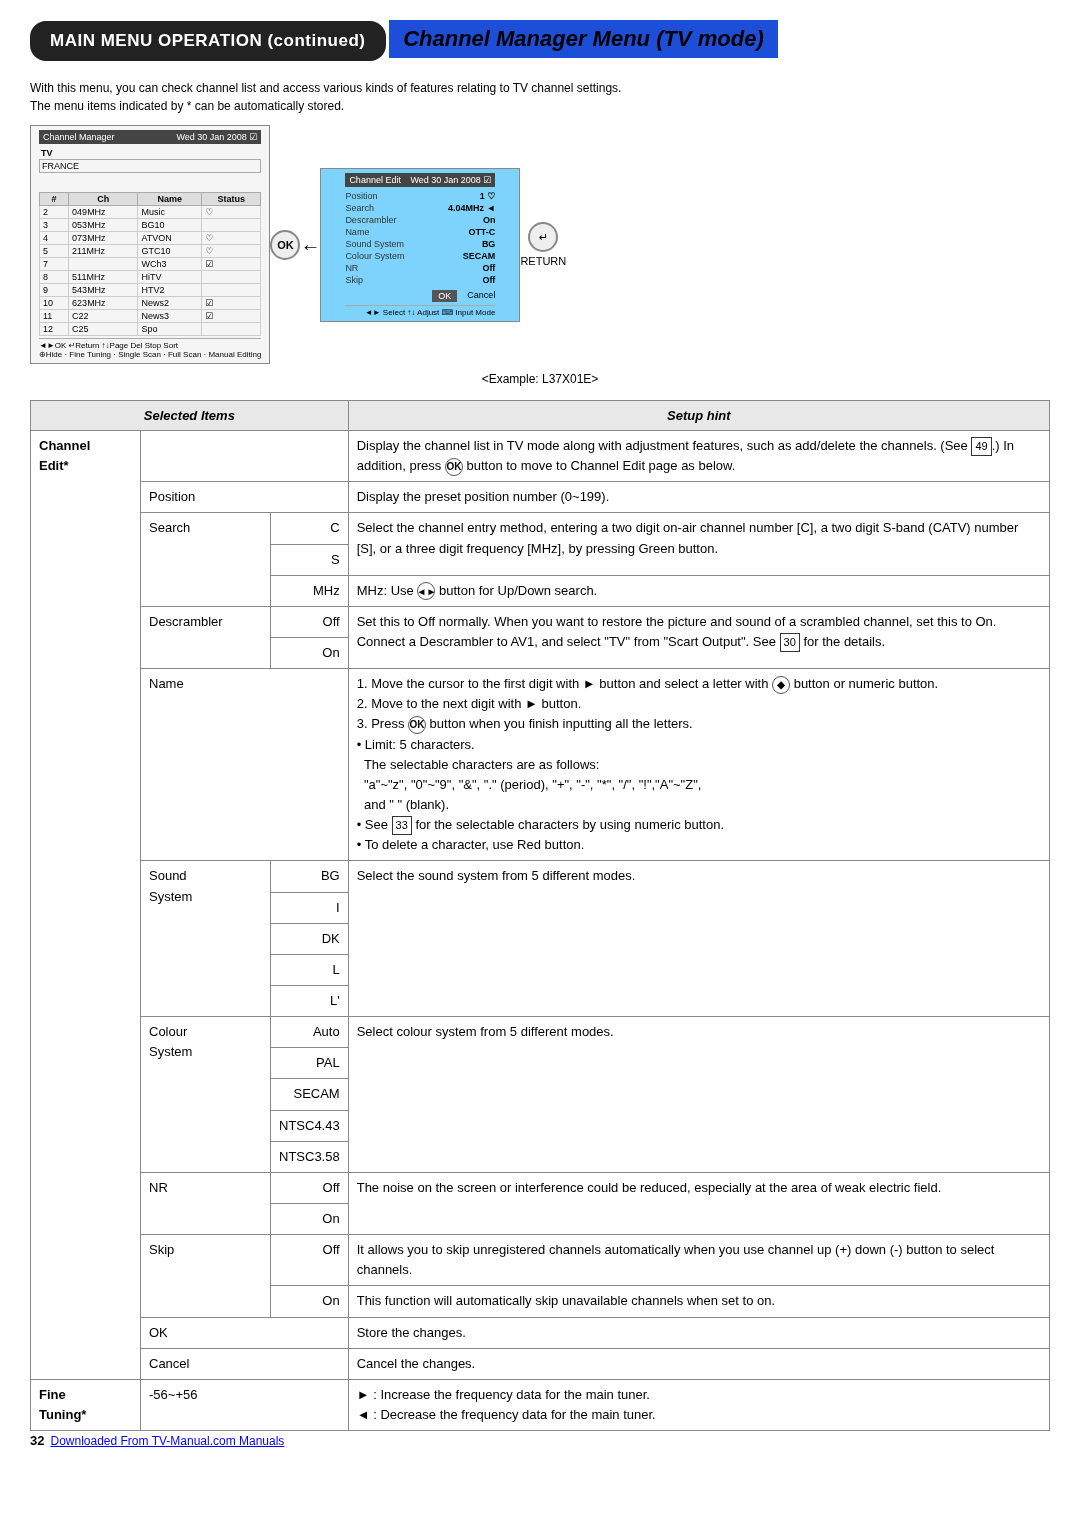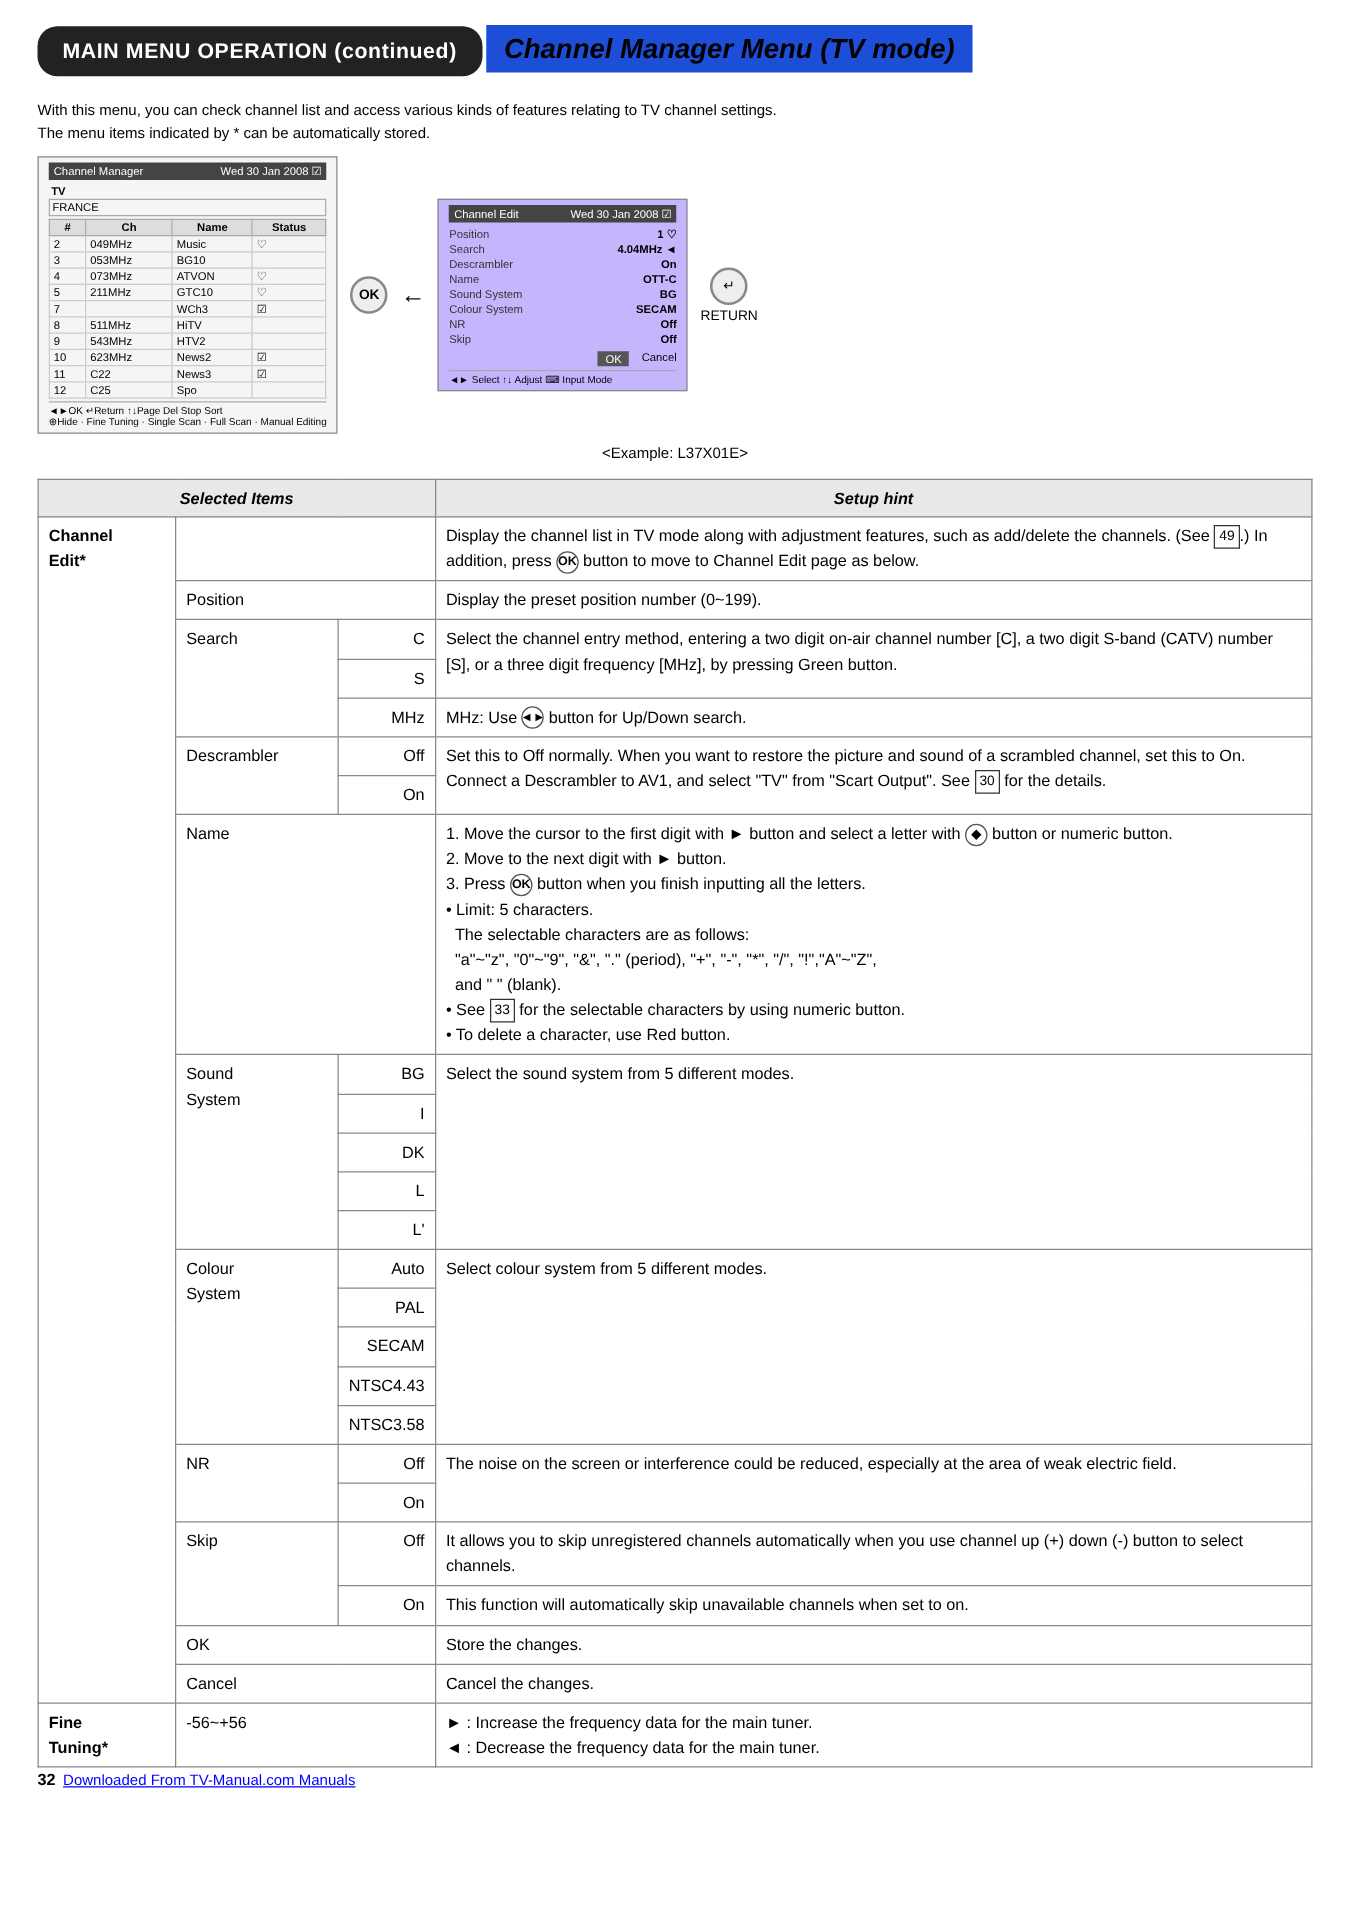--- a/index.html
+++ b/index.html
@@ -39,21 +39,20 @@
     }
     .intro-text {
       font-size: 12px;
       margin-bottom: 10px;
       line-height: 1.5;
     }
     
     .menu-area {
       display: flex;
       align-items: center;
-      gap: 10px;
       margin-bottom: 8px;
     }
     .menu-screenshot {
       border: 1px solid #888;
       background: #f5f5f5;
       padding: 4px 8px;
       font-size: 10px;
       min-width: 200px;
     }
     .menu-screenshot table {
@@ -176,24 +175,25 @@
     }
     .bottom-row {
       display: flex;
       align-items: center;
       gap: 6px;
       margin-top: 2px;
     }
     
     .ch-edit-screenshot {
       border: 1px solid #888;
-      background: #c4b5fd;
-      padding: 4px 8px;
+      background: #7dd3fc;
+      padding: 4px 24px;
       font-size: 9px;
       min-width: 200px;
+      text-align: right;
     }
     .ch-edit-title-bar {
       background: #444;
       color: #fff;
       font-size: 9px;
       padding: 2px 4px;
       margin-bottom: 3px;
       display: flex;
       justify-content: space-between;
     }
@@ -238,21 +238,21 @@
 
   
   <div class="menu-area">
 
     <div class="menu-screenshot">
       <div class="menu-title-bar">
         <span>Channel Manager</span>
         <span>Wed 30 Jan 2008 ☑</span>
       </div>
       <div style="font-size:9px;padding:1px 2px;font-weight:bold;">TV</div>
-      <div style="font-size:9px;padding:1px 2px;border:1px solid #aaa;margin-bottom:2px;">FRANCE</div>
+      <div style="font-size:9px;padding:1px 2px;border:1px solid #aaa;margin-bottom:19px;">FRANCE</div>
       <table>
         <tbody>
             <tr>
           <th>#</th>
           <th>Ch</th>
           <th>Name</th>
           <th>Status</th>
         </tr>
         <tr>
               <td>2</td>

